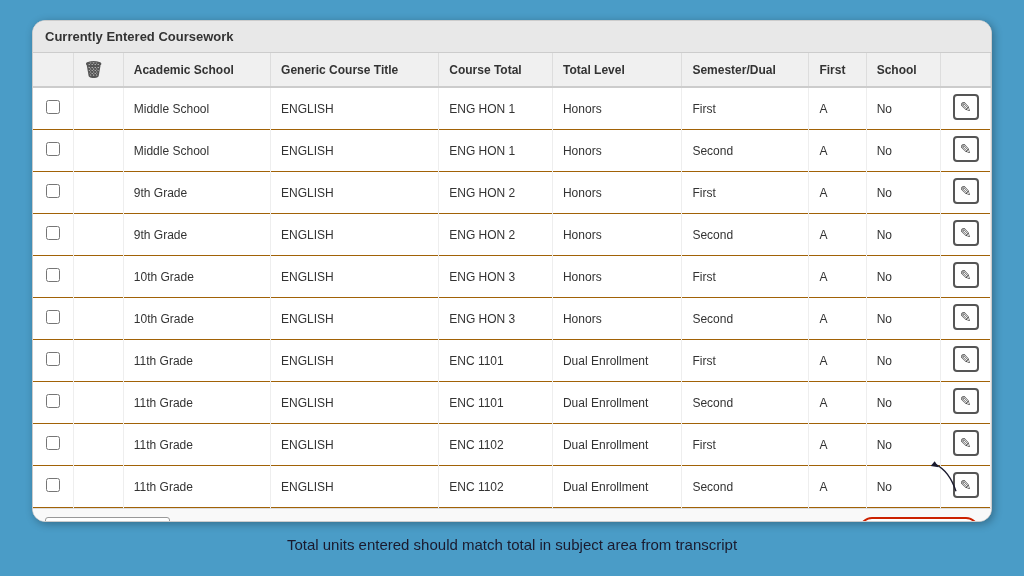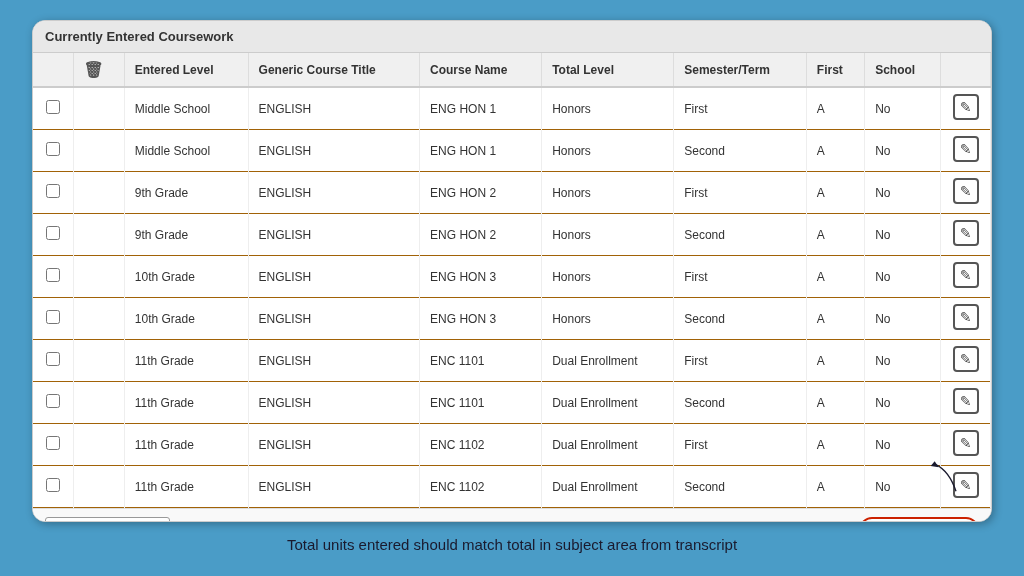--- a/index.html
+++ b/index.html
@@ -179,25 +179,25 @@
 
     <div class="table-title">Currently Entered Coursework</div>
 
     <table>
       <thead>
         <tr>
           <th></th>
           <th>
             <span class="delete-icon-header">🗑</span>
           </th>
-          <th>Entered Level</th>
+          <th>Academic School</th>
           <th>Generic Course Title</th>
-          <th>Course Name</th>
+          <th>Course Total</th>
           <th>Total Level</th>
-          <th>Semester/Term</th>
+          <th>Semester/Dual</th>
           <th>First</th>
           <th>School</th>
           <th></th>
         </tr>
       </thead>
       <tbody id="table-body">
       <tr>
             <td><input type="checkbox" style=""></td>
             <td></td>
             <td>Middle School</td>

